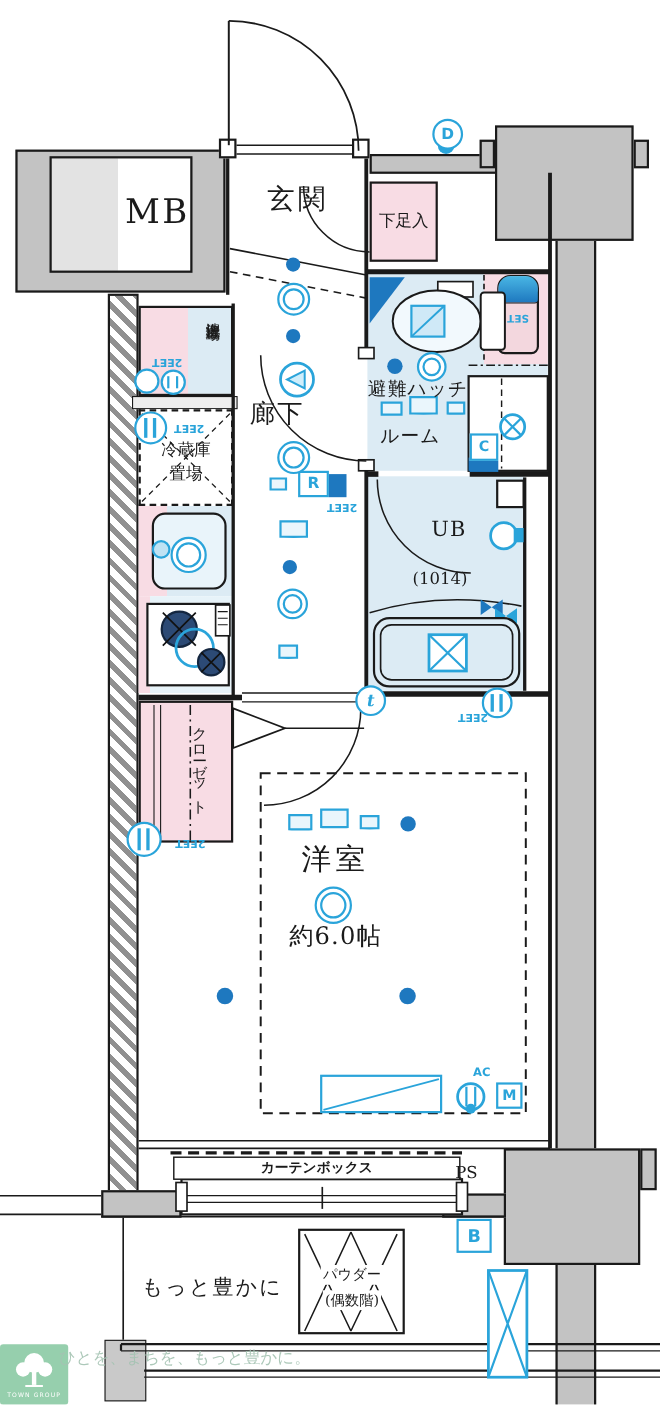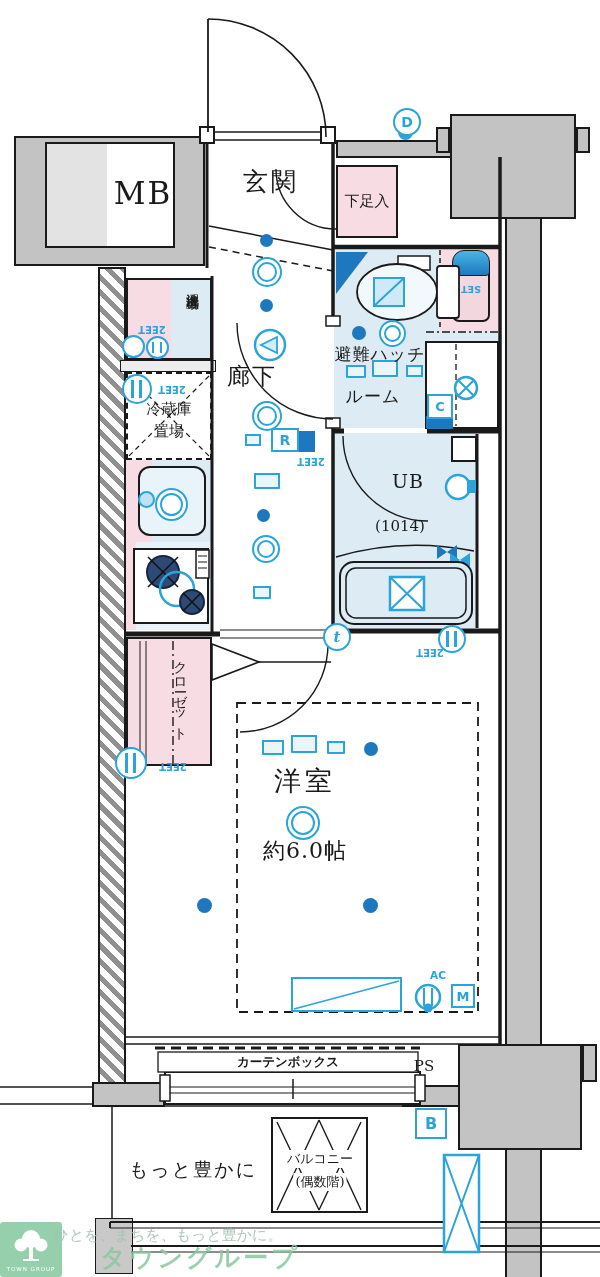--- a/index.html
+++ b/index.html
@@ -273,36 +273,35 @@
   <span class="lbl" style="left:169px;top:409px;font-size:15px;">冷蔵庫</span>
   <span class="lbl" style="left:169px;top:431px;font-size:15px;">置場</span>
   <span class="lbl vtx" style="left:172px;top:652px;font-size:13.5px;">クローゼット</span>
   <span class="lbl" style="left:408px;top:481px;font-size:19px;letter-spacing:1px;">UB</span>
   <span class="lbl" style="left:400px;top:526px;font-size:15px;">(1014)</span>
   <span class="lbl" style="left:305px;top:781px;font-size:27px;letter-spacing:4px;">洋室</span>
   <span class="lbl" style="left:305px;top:851px;font-size:22px;letter-spacing:1px;">約6.0帖</span>
   <span class="lbl sans" style="left:288px;top:1062px;font-size:12.5px;font-weight:bold;">カーテンボックス</span>
   <span class="lbl" style="left:424px;top:1066px;font-size:15px;">PS</span>
   <span class="lbl" style="left:193px;top:1170px;font-size:19px;letter-spacing:2px;">もっと豊かに</span>
-  <span class="lbl" style="left:320px;top:1159px;font-size:13px;background:#fff;padding:0 2px;">バルコニー</span>
+  <span class="lbl" style="left:320px;top:1159px;font-size:13px;background:#fff;padding:0 2px;">パウダー</span>
   <span class="lbl" style="left:320px;top:1182px;font-size:13px;background:#fff;padding:0 2px;">(偶数階)</span>
   <span class="lbl sans cy" style="left:438px;top:975px;font-size:10.5px;font-weight:bold;">AC</span>
   <span class="lbl sans cy rot180" style="left:152px;top:329px;font-size:10px;font-weight:bold;">2EET</span>
   <span class="lbl sans cy rot180" style="left:172px;top:389px;font-size:10px;font-weight:bold;">2EET</span>
   <span class="lbl sans cy rot180" style="left:173px;top:766px;font-size:10px;font-weight:bold;">2EET</span>
   <span class="lbl sans cy rot180" style="left:430px;top:652px;font-size:10px;font-weight:bold;">2EET</span>
   <span class="lbl sans cy rot180" style="left:311px;top:461px;font-size:10px;font-weight:bold;">2EET</span>
   <span class="lbl sans cy rot180" style="left:471px;top:289px;font-size:9.5px;font-weight:bold;">SET</span>
 
   <div class="abs logo" style="left:0;top:1222px;width:62px;height:55px;background:#8ecba6;border-radius:3px;opacity:.92;">
     <svg width="62" height="44" viewBox="0 0 62 44" style="position:absolute;left:0;top:2px;">
       <circle cx="31" cy="15" r="9" fill="#fff"></circle>
       <circle cx="21" cy="21" r="6.5" fill="#fff"></circle>
       <circle cx="41" cy="21" r="6.5" fill="#fff"></circle>
       <rect x="29" y="21" width="4" height="14" fill="#fff"></rect>
       <path d="M23 36 H39" stroke="#fff" stroke-width="2" fill="none"></path>
     </svg>
     <span class="sans" style="position:absolute;left:0;right:0;top:44px;text-align:center;font-size:5.5px;letter-spacing:1px;color:#fff;">TOWN GROUP</span>
   </div>
   <span class="lbl sans logo" style="left:168px;top:1235px;font-size:15px;color:#a4c3b2;opacity:.9;transform:translate(-50%,-50%);">ひとを、まちを、もっと豊かに。</span>
-  <span class="lbl sans logo" style="left:200px;top:1257px;font-size:25px;font-weight:bold;color:#8cc7a1;letter-spacing:3px;opacity:.85;transform:translate(-50%,-50%);">タウングループ</span>
 
 </div>
 
 </body></html>

